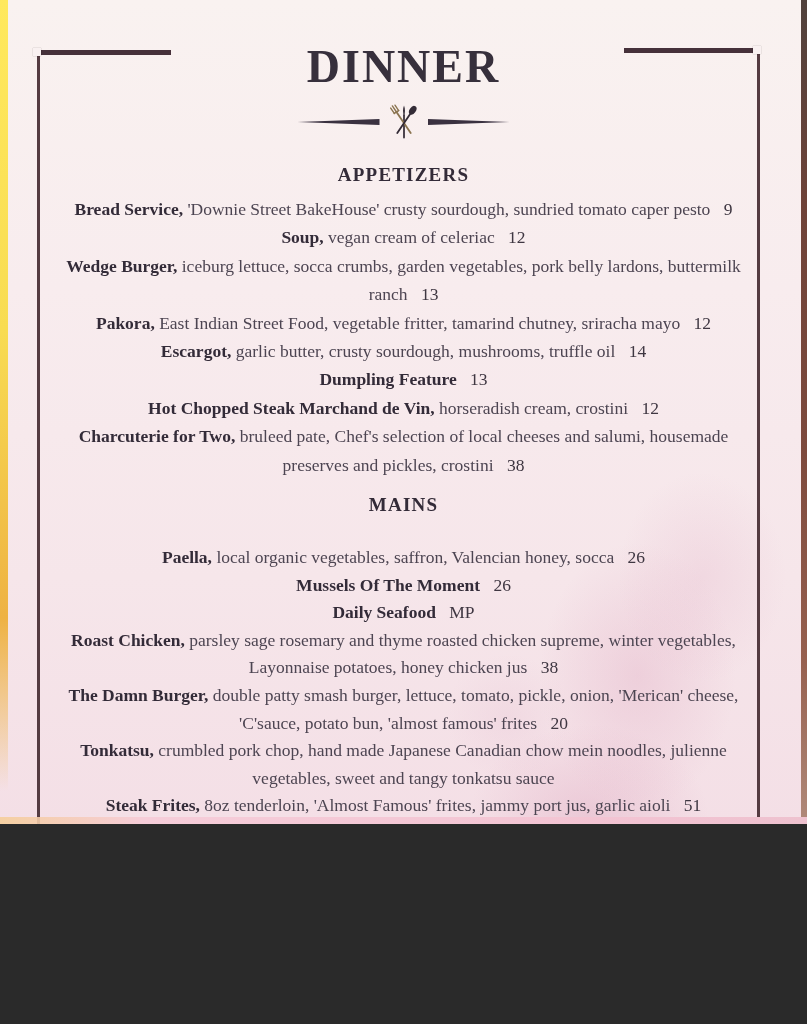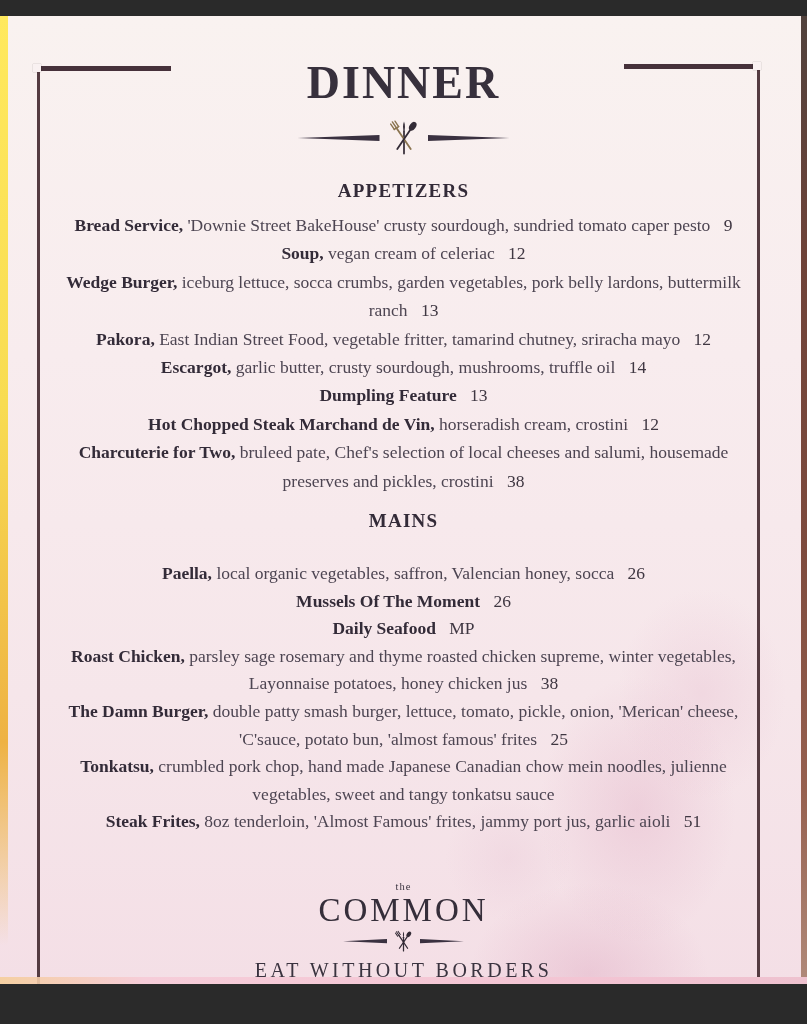--- a/index.html
+++ b/index.html
@@ -1,19 +1,19 @@
 <!DOCTYPE html>
 <html><head>
 <meta charset="utf-8">
 <style>
   html,body{margin:0;padding:0;background:#2a2a2a;}
   .photo{
     position:relative;
-    width:807px;height:968px;
-    margin:16px auto;
+    width:807px;height:824px;
+    margin:0 auto;
     overflow:hidden;
     font-family:"Liberation Serif","DejaVu Serif",serif;
     background-image:
       radial-gradient(140px 190px at 79% 82%, rgba(216,150,180,0.26), transparent 70%),
       radial-gradient(120px 150px at 87% 70%, rgba(220,160,188,0.20), transparent 70%),
       radial-gradient(170px 130px at 73% 99%, rgba(214,148,178,0.30), transparent 70%),
       radial-gradient(90px 90px at 63% 87%, rgba(220,170,195,0.16), transparent 70%),
       linear-gradient(180deg,#f9f2f0 0%,#f8ecee 35%,#f6e6ea 70%,#f4dfe6 100%);
     color:var(--ink,#342c36);
   }
@@ -129,21 +129,21 @@
           </div>
   </section>
 
   <section class="menu-section">
     <h2 class="section-title">MAINS</h2>
     <div class="items">
             <p class="item"><span class="iname">Paella,</span> <span class="idesc">local organic vegetables, saffron, Valencian honey, socca</span> <span class="iprice">26</span></p>
             <p class="item"><span class="iname">Mussels Of The Moment</span> <span class="iprice">26</span></p>
             <p class="item"><span class="iname">Daily Seafood</span> <span class="iprice">MP</span></p>
             <p class="item"><span class="iname">Roast Chicken,</span> <span class="idesc">parsley sage rosemary and thyme roasted chicken supreme, winter vegetables, Layonnaise potatoes, honey chicken jus</span> <span class="iprice">38</span></p>
-            <p class="item"><span class="iname">The Damn Burger,</span> <span class="idesc">double patty smash burger, lettuce, tomato, pickle, onion, 'Merican' cheese, 'C'sauce, potato bun, 'almost famous' frites</span> <span class="iprice">25</span></p>
+            <p class="item"><span class="iname">The Damn Burger,</span> <span class="idesc">double patty smash burger, lettuce, tomato, pickle, onion, 'Merican' cheese, 'C'sauce, potato bun, 'almost famous' frites</span> <span class="iprice">20</span></p>
             <p class="item"><span class="iname">Tonkatsu,</span> <span class="idesc">crumbled pork chop, hand made Japanese Canadian chow mein noodles, julienne vegetables, sweet and tangy tonkatsu sauce</span></p>
             <p class="item"><span class="iname">Steak Frites,</span> <span class="idesc">8oz tenderloin, 'Almost Famous' frites, jammy port jus, garlic aioli</span> <span class="iprice">51</span></p>
           </div>
   </section>
 </div>
 
     <div class="footer">
       <div class="the">the</div>
       <div class="brand">COMMON</div>
       <div class="divider sm">

